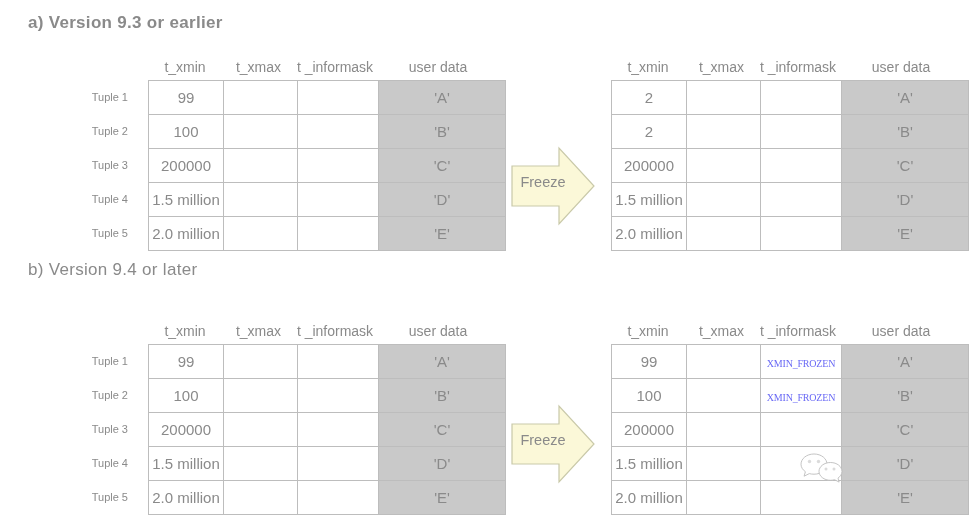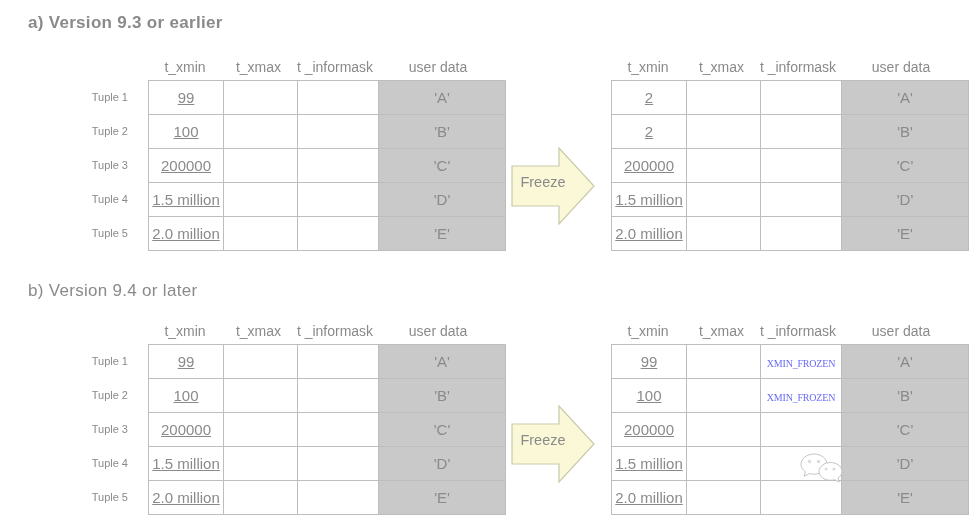--- a/index.html
+++ b/index.html
@@ -18,21 +18,21 @@
   }
 
   .section-title {
     position: absolute;
     font-size: 17px;
     color: #8a8a8a;
     letter-spacing: 0.3px;
     white-space: nowrap;
   }
   #title-a { left: 28px; top: 13px; font-weight: bold; }
-  #title-b { left: 28px; top: 281px; }
+  #title-b { left: 28px; top: 260px; }
 
   
   .tuple-labels {
     position: absolute;
     width: 100px;
     text-align: right;
   }
   .tuple-label {
     font-size: 11px;
     color: #8a8a8a;
@@ -71,21 +71,21 @@
     border: 1px solid #bdbdbd;
     height: 33px;
     padding: 0;
     font-size: 15px;
     color: #8a8a8a;
     text-align: center;
     vertical-align: middle;
     overflow: hidden;
     white-space: nowrap;
   }
-  .c-xmin      { width: 74px; text-decoration: underline; }
+  .c-xmin      { width: 74px; }
   .c-xmax      { width: 73px; }
   .c-informask { width: 80px; }
   .c-userdata  { width: 126px; background: #c9c9c9; }
 
   .xmin-frozen-num { color: #6c6cf0; }
 
   .informask-flag {
     color: #6a6af5;
     font-size: 10px;
     letter-spacing: -0.2px;

